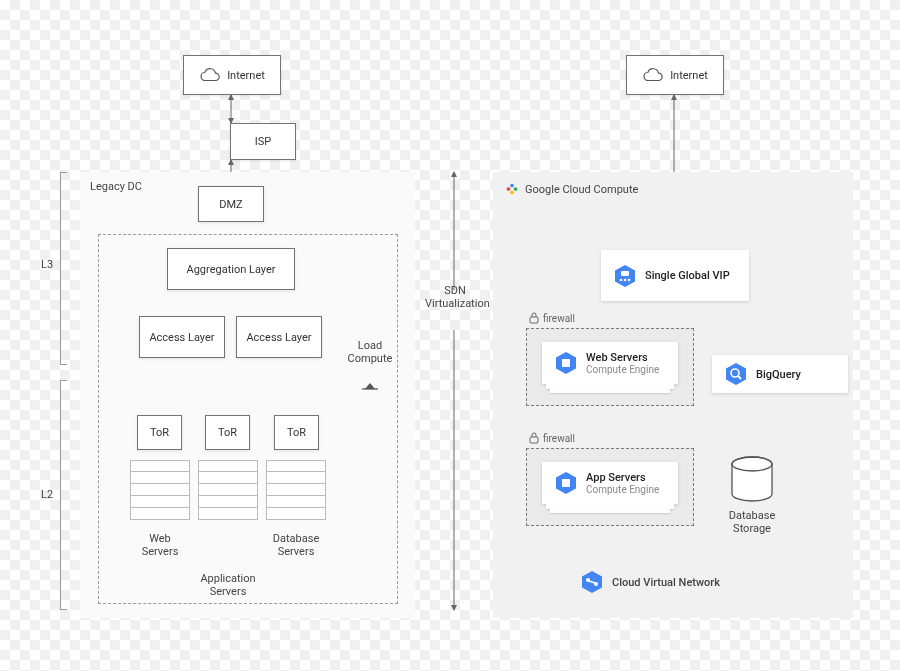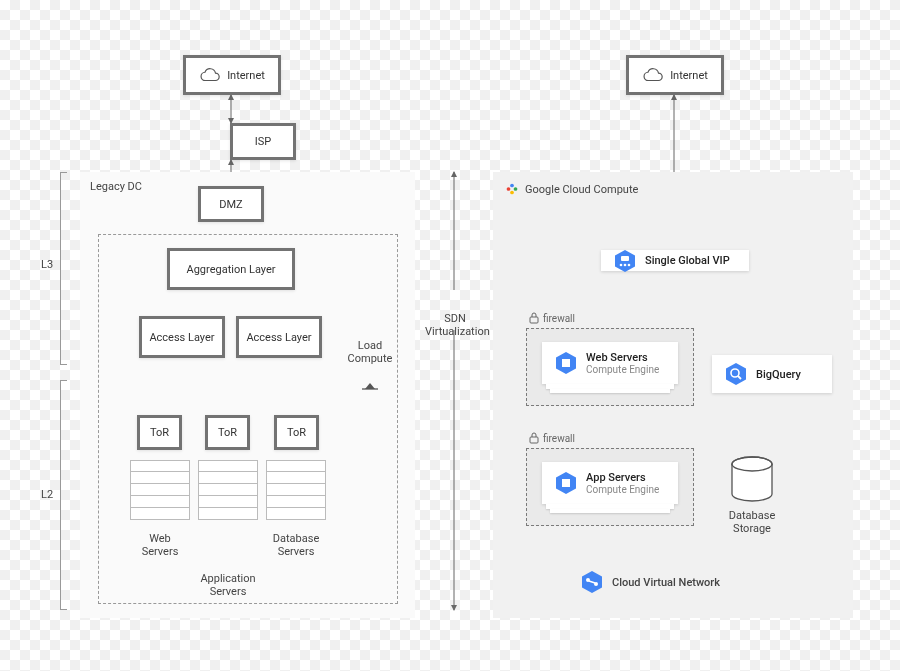--- a/index.html
+++ b/index.html
@@ -15,21 +15,21 @@
     linear-gradient(45deg, transparent 75%, #f0f0f0 75%),
     linear-gradient(-45deg, transparent 75%, #f0f0f0 75%);
   background-size: 20px 20px;
   background-position: 0 0, 0 10px, 10px -10px, -10px 0px;
   font-size: 11px;
   color: #333;
 }
 .abs { position: absolute; }
 .box {
   background: #fff;
-  border: 3px solid #737373;
+  border: 1px solid #737373;
   display: flex;
   align-items: center;
   justify-content: center;
   text-align: center;
 }
 .shadow { box-shadow: 0 1px 3px rgba(0,0,0,0.1); }
 .gcp-panel {
   background: #f1f1f1;
   border: none;
 }
@@ -182,21 +182,21 @@
     <div class="stack-row"></div>
 </div>
 
 <div class="abs label" style="left:130px; top:532px; width:60px; text-align:center; white-space:pre-line;">Web
 Servers</div>
 <div class="abs label" style="left:198px; top:532px; width:60px; text-align:center; white-space:pre-line;margin-top:40px;">Application
 Servers</div>
 <div class="abs label" style="left:266px; top:532px; width:60px; text-align:center; white-space:pre-line;">Database
 Servers</div>
 
-<div class="abs label" style="left:425px; top:312px; width:60px; text-align:center; white-space:pre-line;">SDN
+<div class="abs label" style="left:425px; top:284px; width:60px; text-align:center; white-space:pre-line;">SDN
 Virtualization</div>
 
 <div class="abs box shadow" style="left:626px; top:55px; width:98px; height:40px; gap:6px;">
   <svg class="cloud-icon" viewBox="0 0 24 16">
       <path d="M7 14h11a4 4 0 0 0 0-8 6 6 0 0 0-11.5-1A4.5 4.5 0 0 0 7 14z" fill="none" stroke="#555" stroke-width="1.3"></path>
     </svg>
   <span>Internet</span>
 </div>
 
 <div class="abs gcp-panel" style="left:493px; top:172px; width:360px; height:446px;">
@@ -204,21 +204,21 @@
     <svg width="14" height="14" viewBox="0 0 24 24">
       <circle cx="6" cy="12" r="3.2" fill="#EA4335"></circle>
       <circle cx="12" cy="6" r="3.2" fill="#4285F4"></circle>
       <circle cx="18" cy="12" r="3.2" fill="#34A853"></circle>
       <circle cx="12" cy="18" r="3.2" fill="#FBBC04"></circle>
     </svg>
     <span class="label">Google Cloud Compute</span>
   </div>
 </div>
 
-<div class="abs gcp-box" style="left:601px; top:250px; width:148px; height:21px;">
+<div class="abs gcp-box" style="left:601px; top:250px; width:148px; height:51px;">
   <svg width="24" height="24" viewBox="0 0 24 24">
     <polygon points="12,1 22,6.5 22,17.5 12,23 2,17.5 2,6.5" fill="#4285F4"></polygon>
     <rect x="8" y="7" width="8" height="5" rx="1" fill="#fff"></rect>
     <circle cx="8" cy="16" r="1.3" fill="#fff"></circle>
       <circle cx="12" cy="16" r="1.3" fill="#fff"></circle>
       <circle cx="16" cy="16" r="1.3" fill="#fff"></circle>
   </svg>
   <span class="title">Single Global VIP</span>
 </div>
 
@@ -263,21 +263,21 @@
     </svg>
     <div class="txt">
       <span class="title">App Servers</span>
       <span class="sub">Compute Engine</span>
     </div>
   </div>
   <div style="height:5px; background:#fff; box-shadow:0 1px 2px rgba(0,0,0,0.15); margin:0 4px;"></div>
   <div style="height:4px; background:#fff; box-shadow:0 1px 2px rgba(0,0,0,0.15); margin:0 8px;"></div>
 </div>
 
-<div class="abs gcp-box" style="left:712px; top:355px; width:120px; height:38px;">
+<div class="abs gcp-box" style="left:712px; top:355px; width:136px; height:38px;">
   <svg width="24" height="24" viewBox="0 0 24 24">
     <polygon points="12,1 22,6.5 22,17.5 12,23 2,17.5 2,6.5" fill="#4285F4"></polygon>
     <circle cx="11" cy="11" r="4" fill="none" stroke="#fff" stroke-width="1.6"></circle>
     <line x1="14" y1="14" x2="17" y2="17" stroke="#fff" stroke-width="1.8"></line>
   </svg>
   <span class="title">BigQuery</span>
 </div>
 
 <div class="abs" style="left:722px; top:456px; width:60px; text-align:center;">
   <svg width="50" height="48" viewBox="0 0 50 48">

